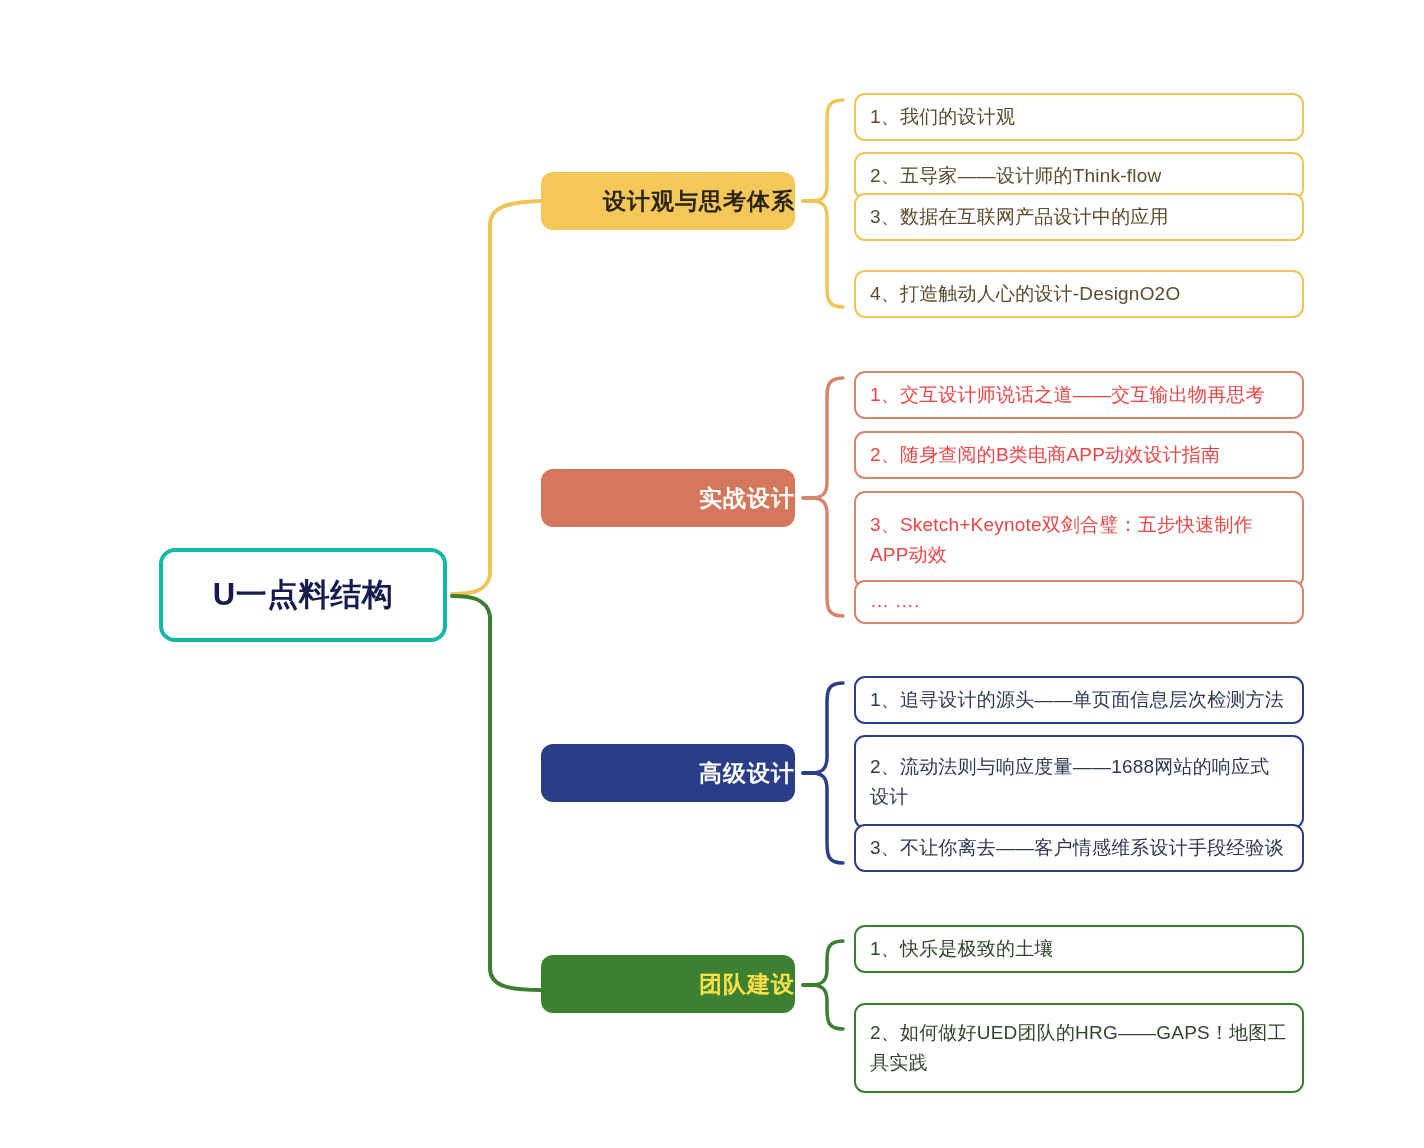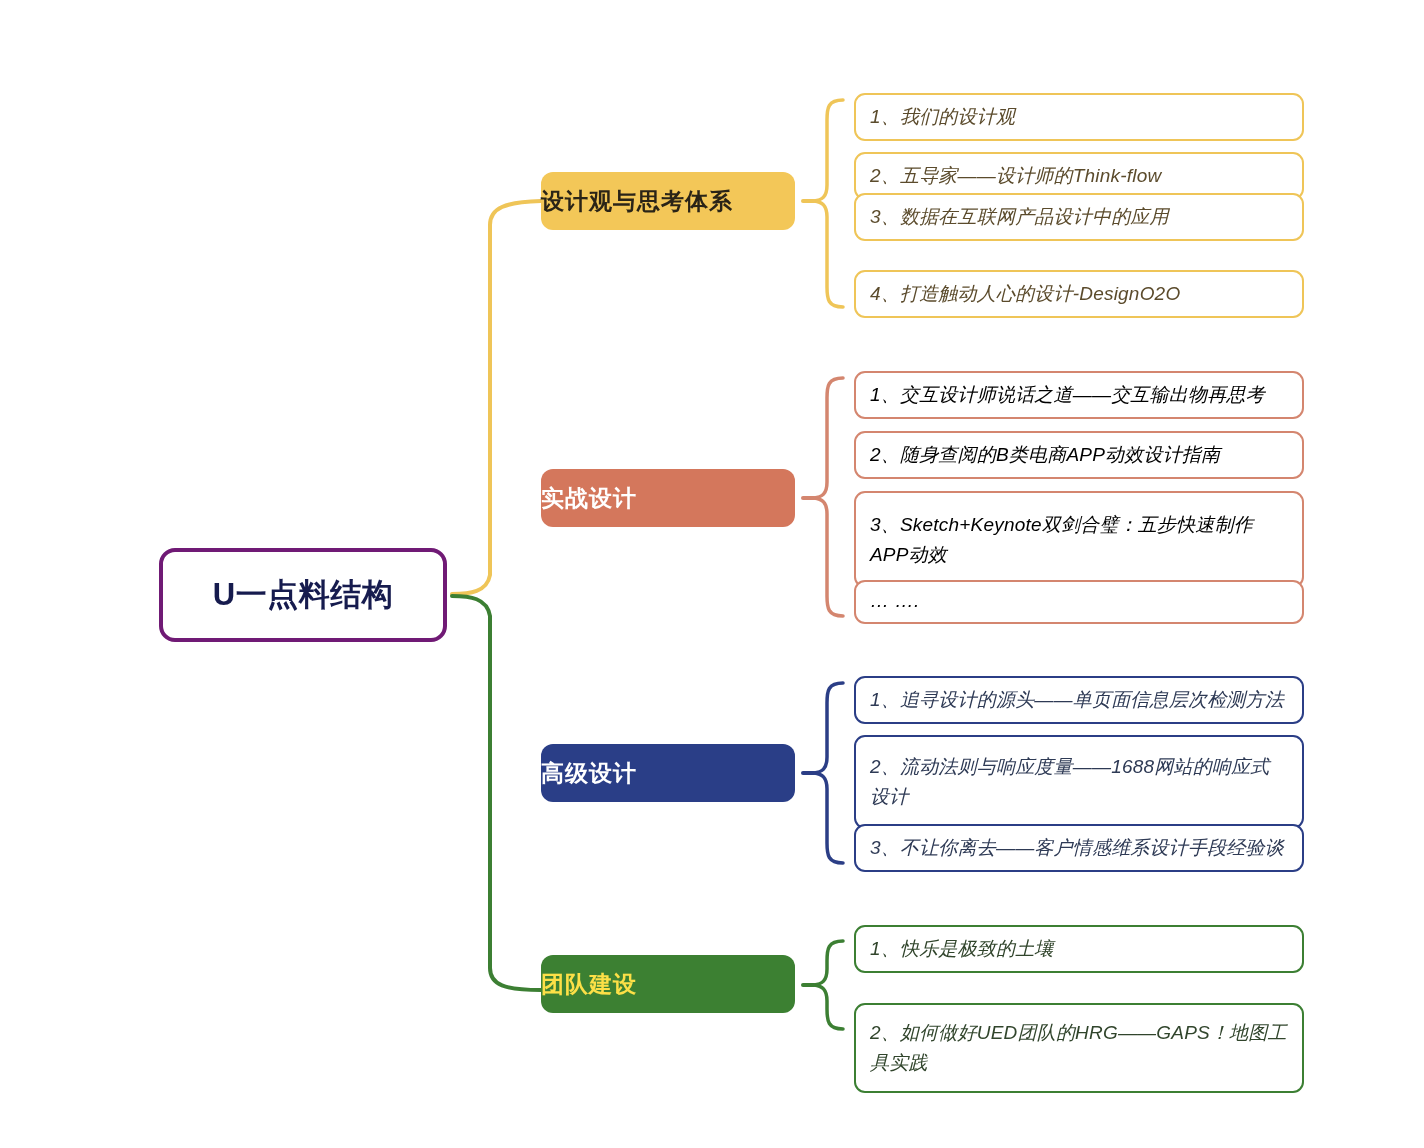--- a/index.html
+++ b/index.html
@@ -27,21 +27,21 @@
   }
 
   
   .root-node {
     position: absolute;
     left: 159px;
     top: 548px;
     width: 288px;
     height: 94px;
     box-sizing: border-box;
-    border: 4px solid #701a75;
+    border: 4px solid #14b8a6;
     border-radius: 16px;
     background: #ffffff;
     display: flex;
     align-items: center;
     justify-content: center;
   }
   .root-label {
     font-size: 31px;
     font-weight: 700;
     color: #161B4E;
@@ -52,21 +52,21 @@
   
   .branch-node {
     position: absolute;
     left: 541px;
     width: 254px;
     height: 58px;
     box-sizing: border-box;
     border-radius: 12px;
     display: flex;
     align-items: center;
-    justify-content: flex-start;
+    justify-content: flex-end;
   }
   .branch-label {
     font-size: 23px;
     font-weight: 700;
     letter-spacing: 1px;
     white-space: nowrap;
   }
   .branch-1 { top: 172px; background: #F3C758; }
   .branch-1 .branch-label { color: #2A2417; }
   .branch-2 { top: 469px; background: #D4775C; }
@@ -87,27 +87,26 @@
     border-style: solid;
     background: #ffffff;
     padding: 0 14px;
     display: flex;
     align-items: center;
   }
   .leaf-text {
     font-size: 19px;
     line-height: 30px;
     letter-spacing: 0.2px;
-    font-style: italic;
   }
 
   .leaf-g1 { border-color: #EFC558; }
   .leaf-g1 .leaf-text { color: #5B4B2C; }
   .leaf-g2 { border-color: #D4866F; }
-  .leaf-g2 .leaf-text { color: #000000; }
+  .leaf-g2 .leaf-text { color: #ef4444; }
   .leaf-g3 { border-color: #2B3E86; }
   .leaf-g3 .leaf-text { color: #2E3A55; }
   .leaf-g4 { border-color: #3C7F33; align-items: center; }
   .leaf-g4 .leaf-text { color: #31452C; }
 
   .leaf-node.bottom-text { align-items: flex-end; padding-bottom: 6px; }
 </style>
 </head>
 <body>
 

